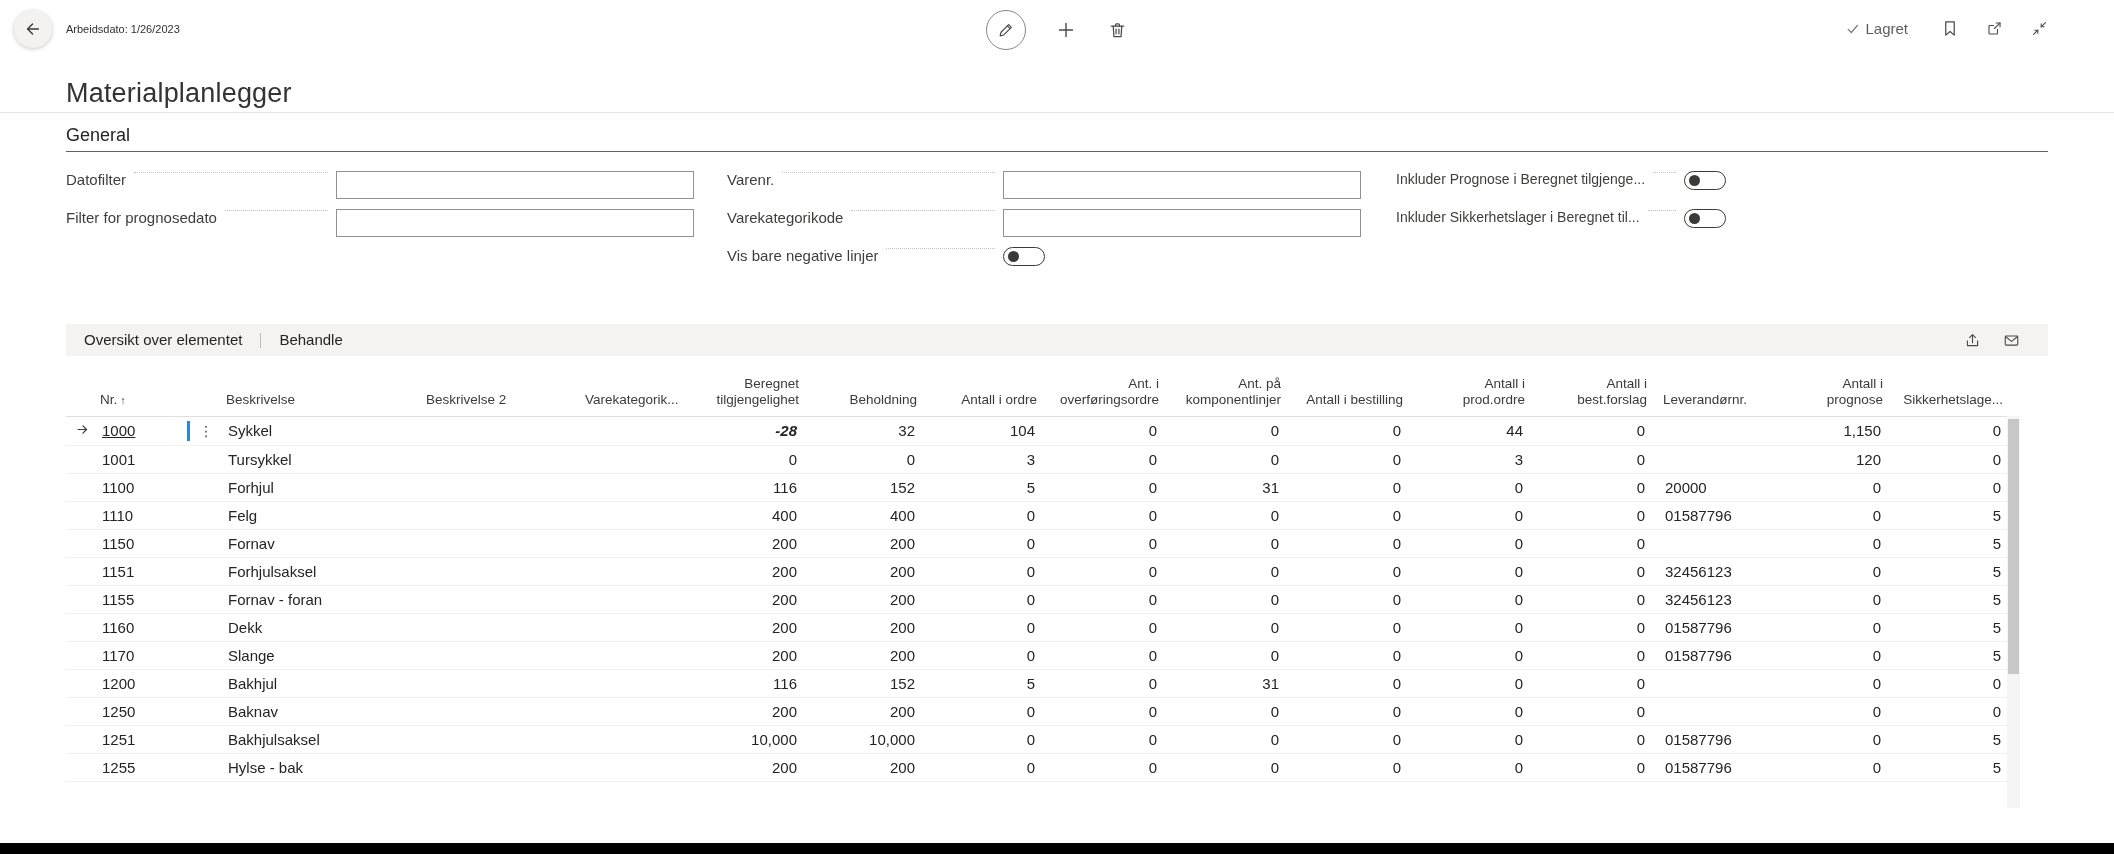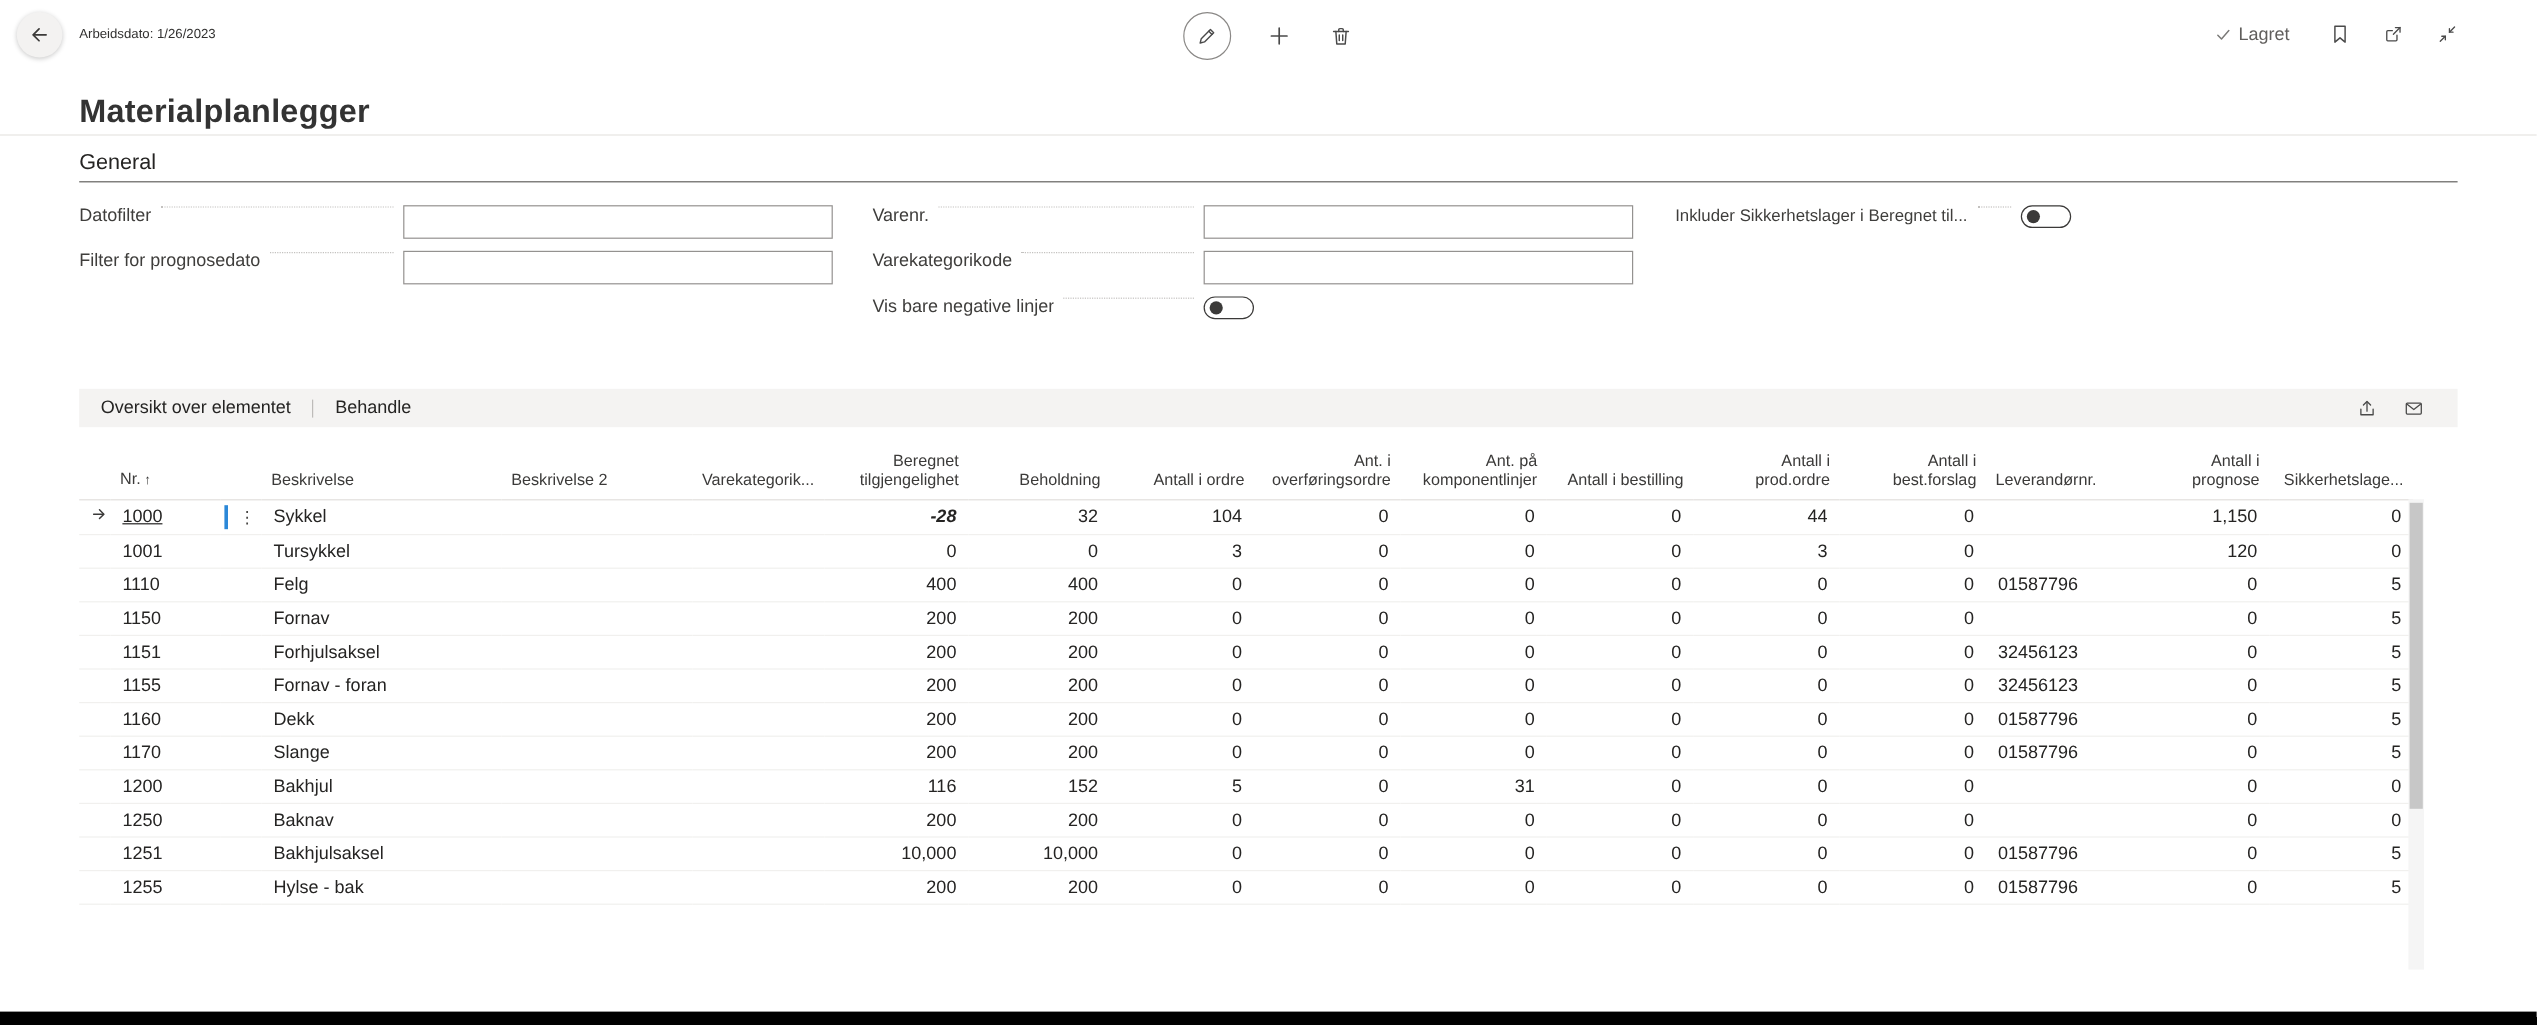--- a/index.html
+++ b/index.html
@@ -9,21 +9,21 @@
   .flat-btn{display:inline-flex;align-items:center;justify-content:center;padding:2px}
 
   
   .back-btn{position:absolute;left:14px;top:10px;width:38px;height:38px;border-radius:50%;background:#f3f2f1;box-shadow:0 1px 4px rgba(0,0,0,.22);display:flex;align-items:center;justify-content:center}
   .workdate{position:absolute;left:66px;top:23px;font-size:11px;color:#323130}
   .topbar-center{position:absolute;left:0;right:0;top:10px;height:40px;display:flex;justify-content:center;align-items:center;gap:28px}
   .circle-btn{width:40px;height:40px;border-radius:50%;border:1px solid #8a8886;background:#fff;display:flex;align-items:center;justify-content:center}
   .topbar-right{position:absolute;right:64px;top:18px;display:flex;align-items:center;gap:24px}
   .saved{display:inline-flex;align-items:center;gap:5px;font-size:15px;color:#605e5c;margin-right:8px}
 
-  .page-title{position:absolute;left:66px;top:78px;font-size:27px;font-weight:700;color:#333;letter-spacing:.2px}
+  .page-title{position:absolute;left:66px;top:78px;font-size:27px;font-weight:400;color:#333;letter-spacing:.2px}
   .header-divider{position:absolute;left:0;right:0;top:112px;border-top:1px solid #e6e4e2}
 
   
   .general-title{position:absolute;left:66px;top:125px;font-size:18px;color:#252423;cursor:pointer}
   .general-underline{position:absolute;left:66px;top:151px;width:1982px;border-top:1px solid #63625f}
   .fcol{position:absolute}
   .fcol1{left:66px;top:171px;width:628px}
   .fcol2{left:727px;top:171px;width:634px}
   .fcol3{left:1396px;top:171px;width:330px}
   .field-row{display:flex;align-items:flex-start;height:28px;margin-bottom:10px}
@@ -165,20 +165,27 @@
       <span class="leader"></span>
       <div class="control-slot">
         <div class="toggle" role="switch" aria-checked="false">
             <span class="knob"></span>
           </div>
       </div>
     </div>
   </div>
 
   <div class="fcol fcol3">
+    <div class="field-row">
+      <label class="field-label">Inkluder Prognose i Beregnet tilgjenge...</label>
+      <span class="leader"></span>
+      <div class="toggle" role="switch" aria-checked="false">
+          <span class="knob"></span>
+        </div>
+    </div>
     <div class="field-row">
       <label class="field-label">Inkluder Sikkerhetslager i Beregnet til...</label>
       <span class="leader"></span>
       <div class="toggle" role="switch" aria-checked="false">
           <span class="knob"></span>
         </div>
     </div>
   </div>
 
   <section class="grid-card">
@@ -284,147 +291,166 @@
             <td class="al-right cell-link">0</td>
             <td class="al-right cell-link">0</td>
             <td class="al-right cell-link">3</td>
             <td class="al-right cell-link">0</td>
             <td class="al-left"></td>
             <td class="al-right cell-link">120</td>
             <td class="al-right">0</td>
           </tr>
           <tr>
             <td class="mark-cell"></td>
-            <td class="al-left">1110</td>
-            <td class="menu-cell"></td>
-            <td class="al-left">Felg</td>
-            <td class="al-left"></td>
-            <td class="al-left"></td>
-            <td class="al-right">400</td>
-            <td class="al-right cell-link">400</td>
-            <td class="al-right cell-link">0</td>
-            <td class="al-right cell-link">0</td>
-            <td class="al-right cell-link">0</td>
-            <td class="al-right cell-link">0</td>
-            <td class="al-right cell-link">0</td>
-            <td class="al-right cell-link">0</td>
-            <td class="al-left">01587796</td>
-            <td class="al-right cell-link">0</td>
-            <td class="al-right">5</td>
-          </tr>
-          <tr>
-            <td class="mark-cell"></td>
-            <td class="al-left">1150</td>
-            <td class="menu-cell"></td>
-            <td class="al-left">Fornav</td>
-            <td class="al-left"></td>
-            <td class="al-left"></td>
-            <td class="al-right">200</td>
-            <td class="al-right cell-link">200</td>
-            <td class="al-right cell-link">0</td>
-            <td class="al-right cell-link">0</td>
-            <td class="al-right cell-link">0</td>
-            <td class="al-right cell-link">0</td>
-            <td class="al-right cell-link">0</td>
-            <td class="al-right cell-link">0</td>
-            <td class="al-left"></td>
-            <td class="al-right cell-link">0</td>
-            <td class="al-right">5</td>
-          </tr>
-          <tr>
-            <td class="mark-cell"></td>
-            <td class="al-left">1151</td>
-            <td class="menu-cell"></td>
-            <td class="al-left">Forhjulsaksel</td>
-            <td class="al-left"></td>
-            <td class="al-left"></td>
-            <td class="al-right">200</td>
-            <td class="al-right cell-link">200</td>
-            <td class="al-right cell-link">0</td>
-            <td class="al-right cell-link">0</td>
-            <td class="al-right cell-link">0</td>
-            <td class="al-right cell-link">0</td>
-            <td class="al-right cell-link">0</td>
-            <td class="al-right cell-link">0</td>
-            <td class="al-left">32456123</td>
-            <td class="al-right cell-link">0</td>
-            <td class="al-right">5</td>
-          </tr>
-          <tr>
-            <td class="mark-cell"></td>
-            <td class="al-left">1155</td>
-            <td class="menu-cell"></td>
-            <td class="al-left">Fornav - foran</td>
-            <td class="al-left"></td>
-            <td class="al-left"></td>
-            <td class="al-right">200</td>
-            <td class="al-right cell-link">200</td>
-            <td class="al-right cell-link">0</td>
-            <td class="al-right cell-link">0</td>
-            <td class="al-right cell-link">0</td>
-            <td class="al-right cell-link">0</td>
-            <td class="al-right cell-link">0</td>
-            <td class="al-right cell-link">0</td>
-            <td class="al-left">32456123</td>
-            <td class="al-right cell-link">0</td>
-            <td class="al-right">5</td>
-          </tr>
-          <tr>
-            <td class="mark-cell"></td>
-            <td class="al-left">1160</td>
-            <td class="menu-cell"></td>
-            <td class="al-left">Dekk</td>
-            <td class="al-left"></td>
-            <td class="al-left"></td>
-            <td class="al-right">200</td>
-            <td class="al-right cell-link">200</td>
-            <td class="al-right cell-link">0</td>
-            <td class="al-right cell-link">0</td>
-            <td class="al-right cell-link">0</td>
-            <td class="al-right cell-link">0</td>
-            <td class="al-right cell-link">0</td>
-            <td class="al-right cell-link">0</td>
-            <td class="al-left">01587796</td>
-            <td class="al-right cell-link">0</td>
-            <td class="al-right">5</td>
-          </tr>
-          <tr>
-            <td class="mark-cell"></td>
-            <td class="al-left">1170</td>
-            <td class="menu-cell"></td>
-            <td class="al-left">Slange</td>
-            <td class="al-left"></td>
-            <td class="al-left"></td>
-            <td class="al-right">200</td>
-            <td class="al-right cell-link">200</td>
-            <td class="al-right cell-link">0</td>
-            <td class="al-right cell-link">0</td>
-            <td class="al-right cell-link">0</td>
-            <td class="al-right cell-link">0</td>
-            <td class="al-right cell-link">0</td>
-            <td class="al-right cell-link">0</td>
-            <td class="al-left">01587796</td>
-            <td class="al-right cell-link">0</td>
-            <td class="al-right">5</td>
-          </tr>
-          <tr>
-            <td class="mark-cell"></td>
-            <td class="al-left">1200</td>
-            <td class="menu-cell"></td>
-            <td class="al-left">Bakhjul</td>
+            <td class="al-left">1100</td>
+            <td class="menu-cell"></td>
+            <td class="al-left">Forhjul</td>
             <td class="al-left"></td>
             <td class="al-left"></td>
             <td class="al-right">116</td>
             <td class="al-right cell-link">152</td>
             <td class="al-right cell-link">5</td>
             <td class="al-right cell-link">0</td>
             <td class="al-right cell-link">31</td>
             <td class="al-right cell-link">0</td>
             <td class="al-right cell-link">0</td>
             <td class="al-right cell-link">0</td>
+            <td class="al-left">20000</td>
+            <td class="al-right cell-link">0</td>
+            <td class="al-right">0</td>
+          </tr>
+          <tr>
+            <td class="mark-cell"></td>
+            <td class="al-left">1110</td>
+            <td class="menu-cell"></td>
+            <td class="al-left">Felg</td>
+            <td class="al-left"></td>
+            <td class="al-left"></td>
+            <td class="al-right">400</td>
+            <td class="al-right cell-link">400</td>
+            <td class="al-right cell-link">0</td>
+            <td class="al-right cell-link">0</td>
+            <td class="al-right cell-link">0</td>
+            <td class="al-right cell-link">0</td>
+            <td class="al-right cell-link">0</td>
+            <td class="al-right cell-link">0</td>
+            <td class="al-left">01587796</td>
+            <td class="al-right cell-link">0</td>
+            <td class="al-right">5</td>
+          </tr>
+          <tr>
+            <td class="mark-cell"></td>
+            <td class="al-left">1150</td>
+            <td class="menu-cell"></td>
+            <td class="al-left">Fornav</td>
+            <td class="al-left"></td>
+            <td class="al-left"></td>
+            <td class="al-right">200</td>
+            <td class="al-right cell-link">200</td>
+            <td class="al-right cell-link">0</td>
+            <td class="al-right cell-link">0</td>
+            <td class="al-right cell-link">0</td>
+            <td class="al-right cell-link">0</td>
+            <td class="al-right cell-link">0</td>
+            <td class="al-right cell-link">0</td>
+            <td class="al-left"></td>
+            <td class="al-right cell-link">0</td>
+            <td class="al-right">5</td>
+          </tr>
+          <tr>
+            <td class="mark-cell"></td>
+            <td class="al-left">1151</td>
+            <td class="menu-cell"></td>
+            <td class="al-left">Forhjulsaksel</td>
+            <td class="al-left"></td>
+            <td class="al-left"></td>
+            <td class="al-right">200</td>
+            <td class="al-right cell-link">200</td>
+            <td class="al-right cell-link">0</td>
+            <td class="al-right cell-link">0</td>
+            <td class="al-right cell-link">0</td>
+            <td class="al-right cell-link">0</td>
+            <td class="al-right cell-link">0</td>
+            <td class="al-right cell-link">0</td>
+            <td class="al-left">32456123</td>
+            <td class="al-right cell-link">0</td>
+            <td class="al-right">5</td>
+          </tr>
+          <tr>
+            <td class="mark-cell"></td>
+            <td class="al-left">1155</td>
+            <td class="menu-cell"></td>
+            <td class="al-left">Fornav - foran</td>
+            <td class="al-left"></td>
+            <td class="al-left"></td>
+            <td class="al-right">200</td>
+            <td class="al-right cell-link">200</td>
+            <td class="al-right cell-link">0</td>
+            <td class="al-right cell-link">0</td>
+            <td class="al-right cell-link">0</td>
+            <td class="al-right cell-link">0</td>
+            <td class="al-right cell-link">0</td>
+            <td class="al-right cell-link">0</td>
+            <td class="al-left">32456123</td>
+            <td class="al-right cell-link">0</td>
+            <td class="al-right">5</td>
+          </tr>
+          <tr>
+            <td class="mark-cell"></td>
+            <td class="al-left">1160</td>
+            <td class="menu-cell"></td>
+            <td class="al-left">Dekk</td>
+            <td class="al-left"></td>
+            <td class="al-left"></td>
+            <td class="al-right">200</td>
+            <td class="al-right cell-link">200</td>
+            <td class="al-right cell-link">0</td>
+            <td class="al-right cell-link">0</td>
+            <td class="al-right cell-link">0</td>
+            <td class="al-right cell-link">0</td>
+            <td class="al-right cell-link">0</td>
+            <td class="al-right cell-link">0</td>
+            <td class="al-left">01587796</td>
+            <td class="al-right cell-link">0</td>
+            <td class="al-right">5</td>
+          </tr>
+          <tr>
+            <td class="mark-cell"></td>
+            <td class="al-left">1170</td>
+            <td class="menu-cell"></td>
+            <td class="al-left">Slange</td>
+            <td class="al-left"></td>
+            <td class="al-left"></td>
+            <td class="al-right">200</td>
+            <td class="al-right cell-link">200</td>
+            <td class="al-right cell-link">0</td>
+            <td class="al-right cell-link">0</td>
+            <td class="al-right cell-link">0</td>
+            <td class="al-right cell-link">0</td>
+            <td class="al-right cell-link">0</td>
+            <td class="al-right cell-link">0</td>
+            <td class="al-left">01587796</td>
+            <td class="al-right cell-link">0</td>
+            <td class="al-right">5</td>
+          </tr>
+          <tr>
+            <td class="mark-cell"></td>
+            <td class="al-left">1200</td>
+            <td class="menu-cell"></td>
+            <td class="al-left">Bakhjul</td>
+            <td class="al-left"></td>
+            <td class="al-left"></td>
+            <td class="al-right">116</td>
+            <td class="al-right cell-link">152</td>
+            <td class="al-right cell-link">5</td>
+            <td class="al-right cell-link">0</td>
+            <td class="al-right cell-link">31</td>
+            <td class="al-right cell-link">0</td>
+            <td class="al-right cell-link">0</td>
+            <td class="al-right cell-link">0</td>
             <td class="al-left"></td>
             <td class="al-right cell-link">0</td>
             <td class="al-right">0</td>
           </tr>
           <tr>
             <td class="mark-cell"></td>
             <td class="al-left">1250</td>
             <td class="menu-cell"></td>
             <td class="al-left">Baknav</td>
             <td class="al-left"></td>

